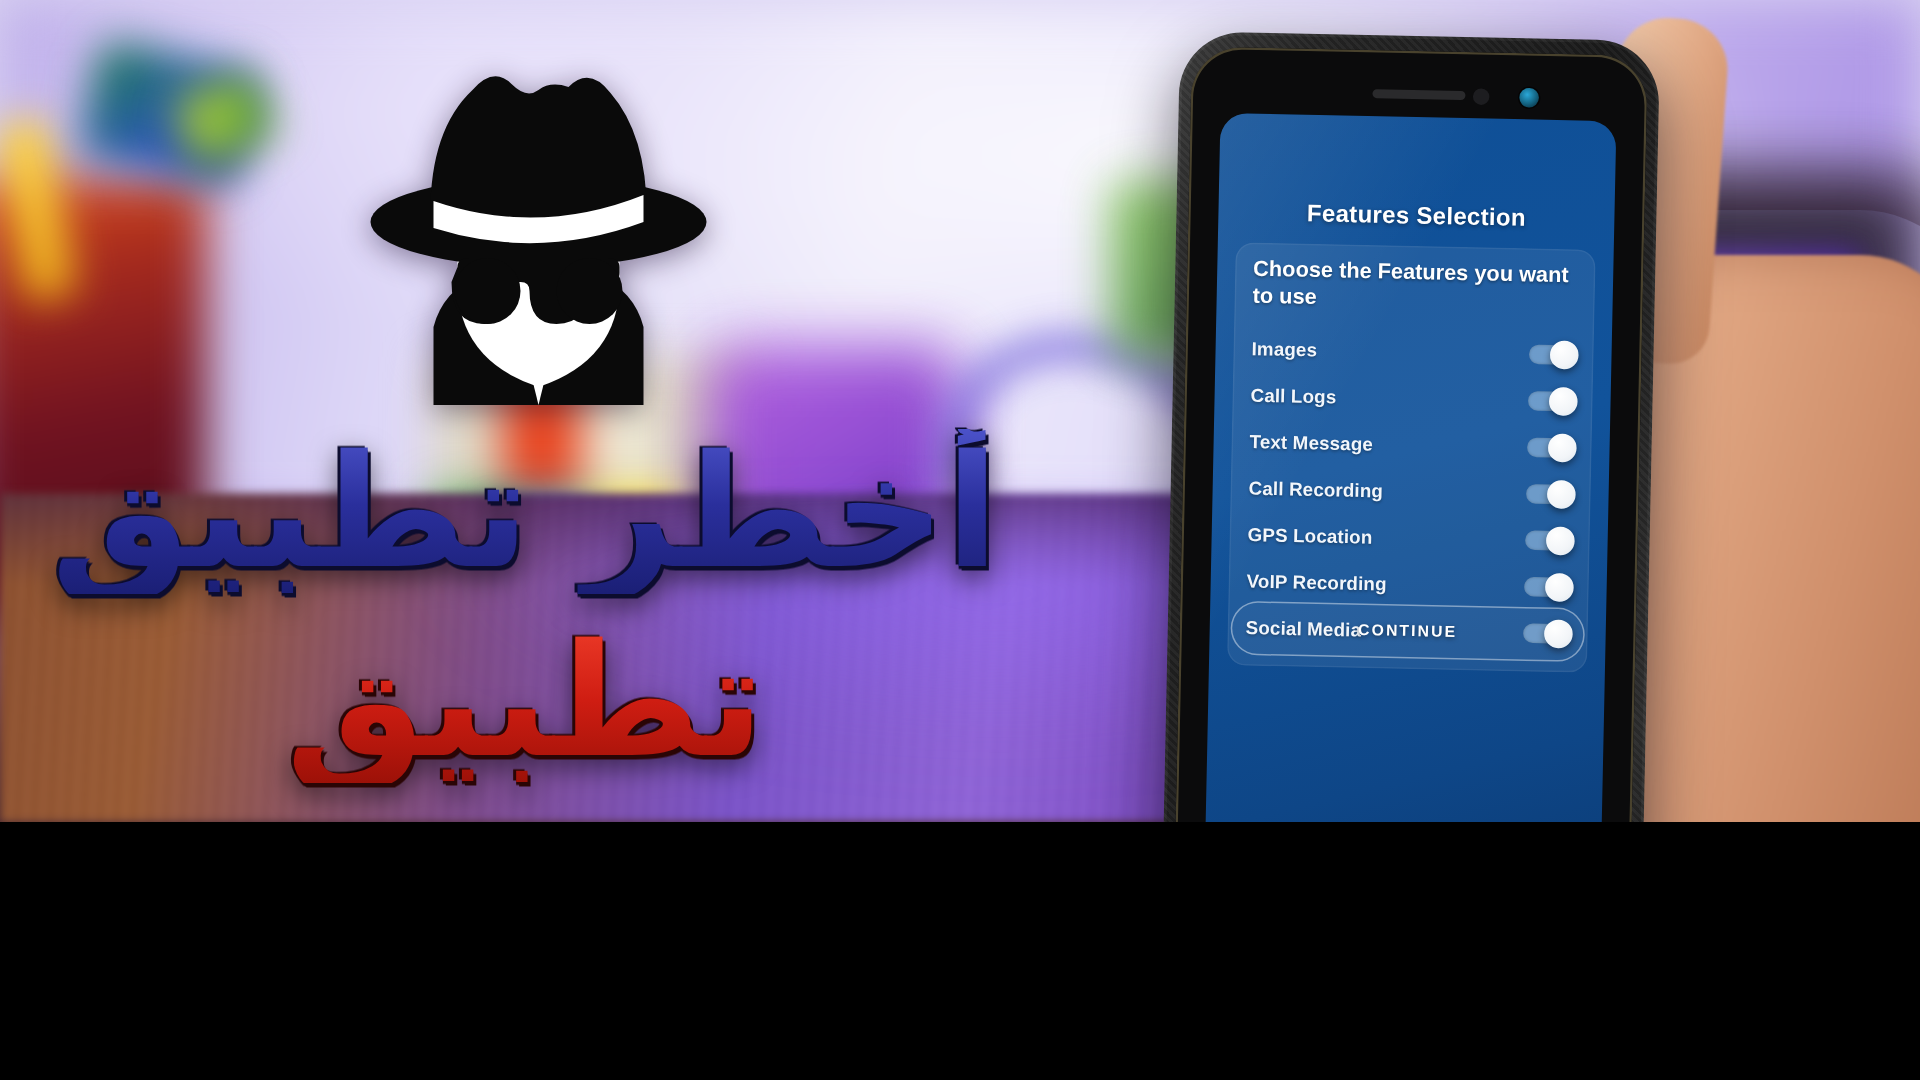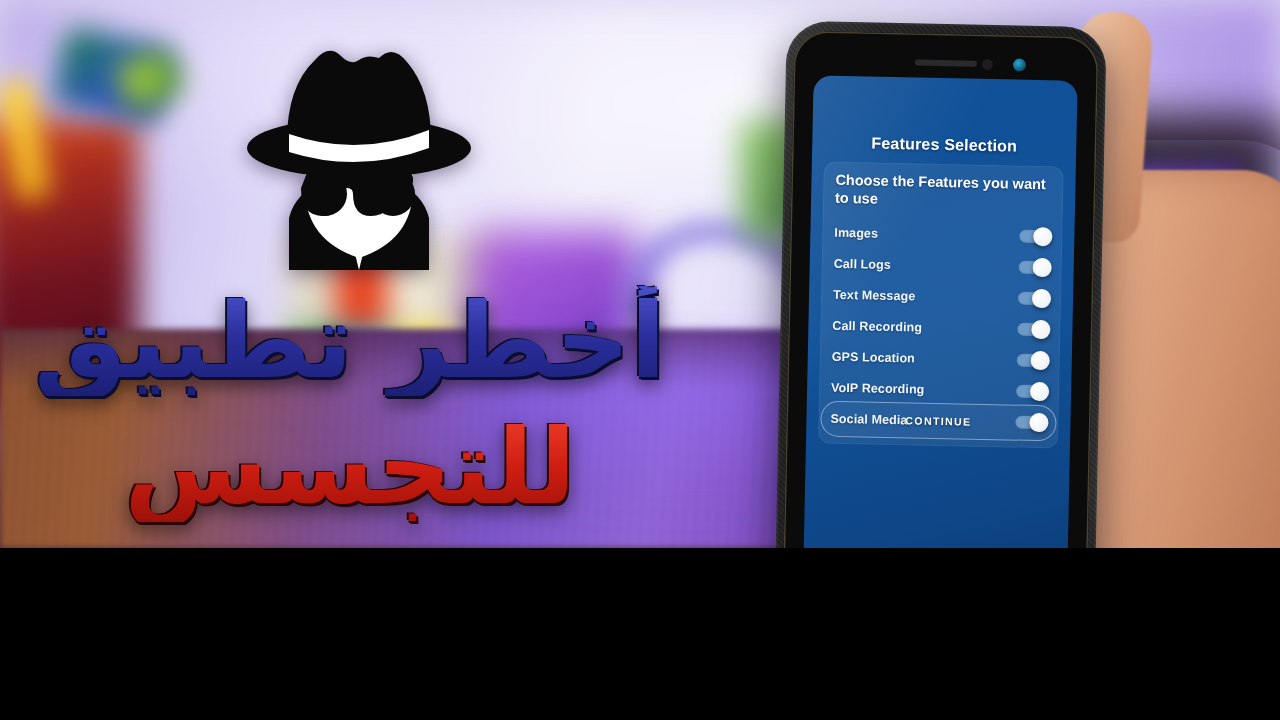--- a/index.html
+++ b/index.html
@@ -422,16 +422,16 @@
       <path d="M46 112 Q116 136 186 108 L186 126 Q116 152 46 130 Z" fill="#ffffff"></path>
 
       <path d="M62 156 Q62 150 70 150 L162 150 Q170 150 170 156 L170 160 Q170 166 162 166 L150 166 Q150 194 128 194 Q110 194 110 172 Q110 166 104 166 Q98 166 98 172 Q98 194 80 194 Q58 194 58 166 Z" fill="#0a0a0a"></path>
       <circle cx="82" cy="172" r="22" fill="#0a0a0a"></circle>
       <circle cx="150" cy="172" r="22" fill="#0a0a0a"></circle>
     </svg>
   </div>
 
   <div class="ar-wrap">
     <div class="ar-line ar1">أخطر تطبيق</div>
-    <div class="ar-line ar2">للتجسس</div>
+    <div class="ar-line ar2">تطبيق</div>
   </div>
 
 </div>
 
 </body></html>

